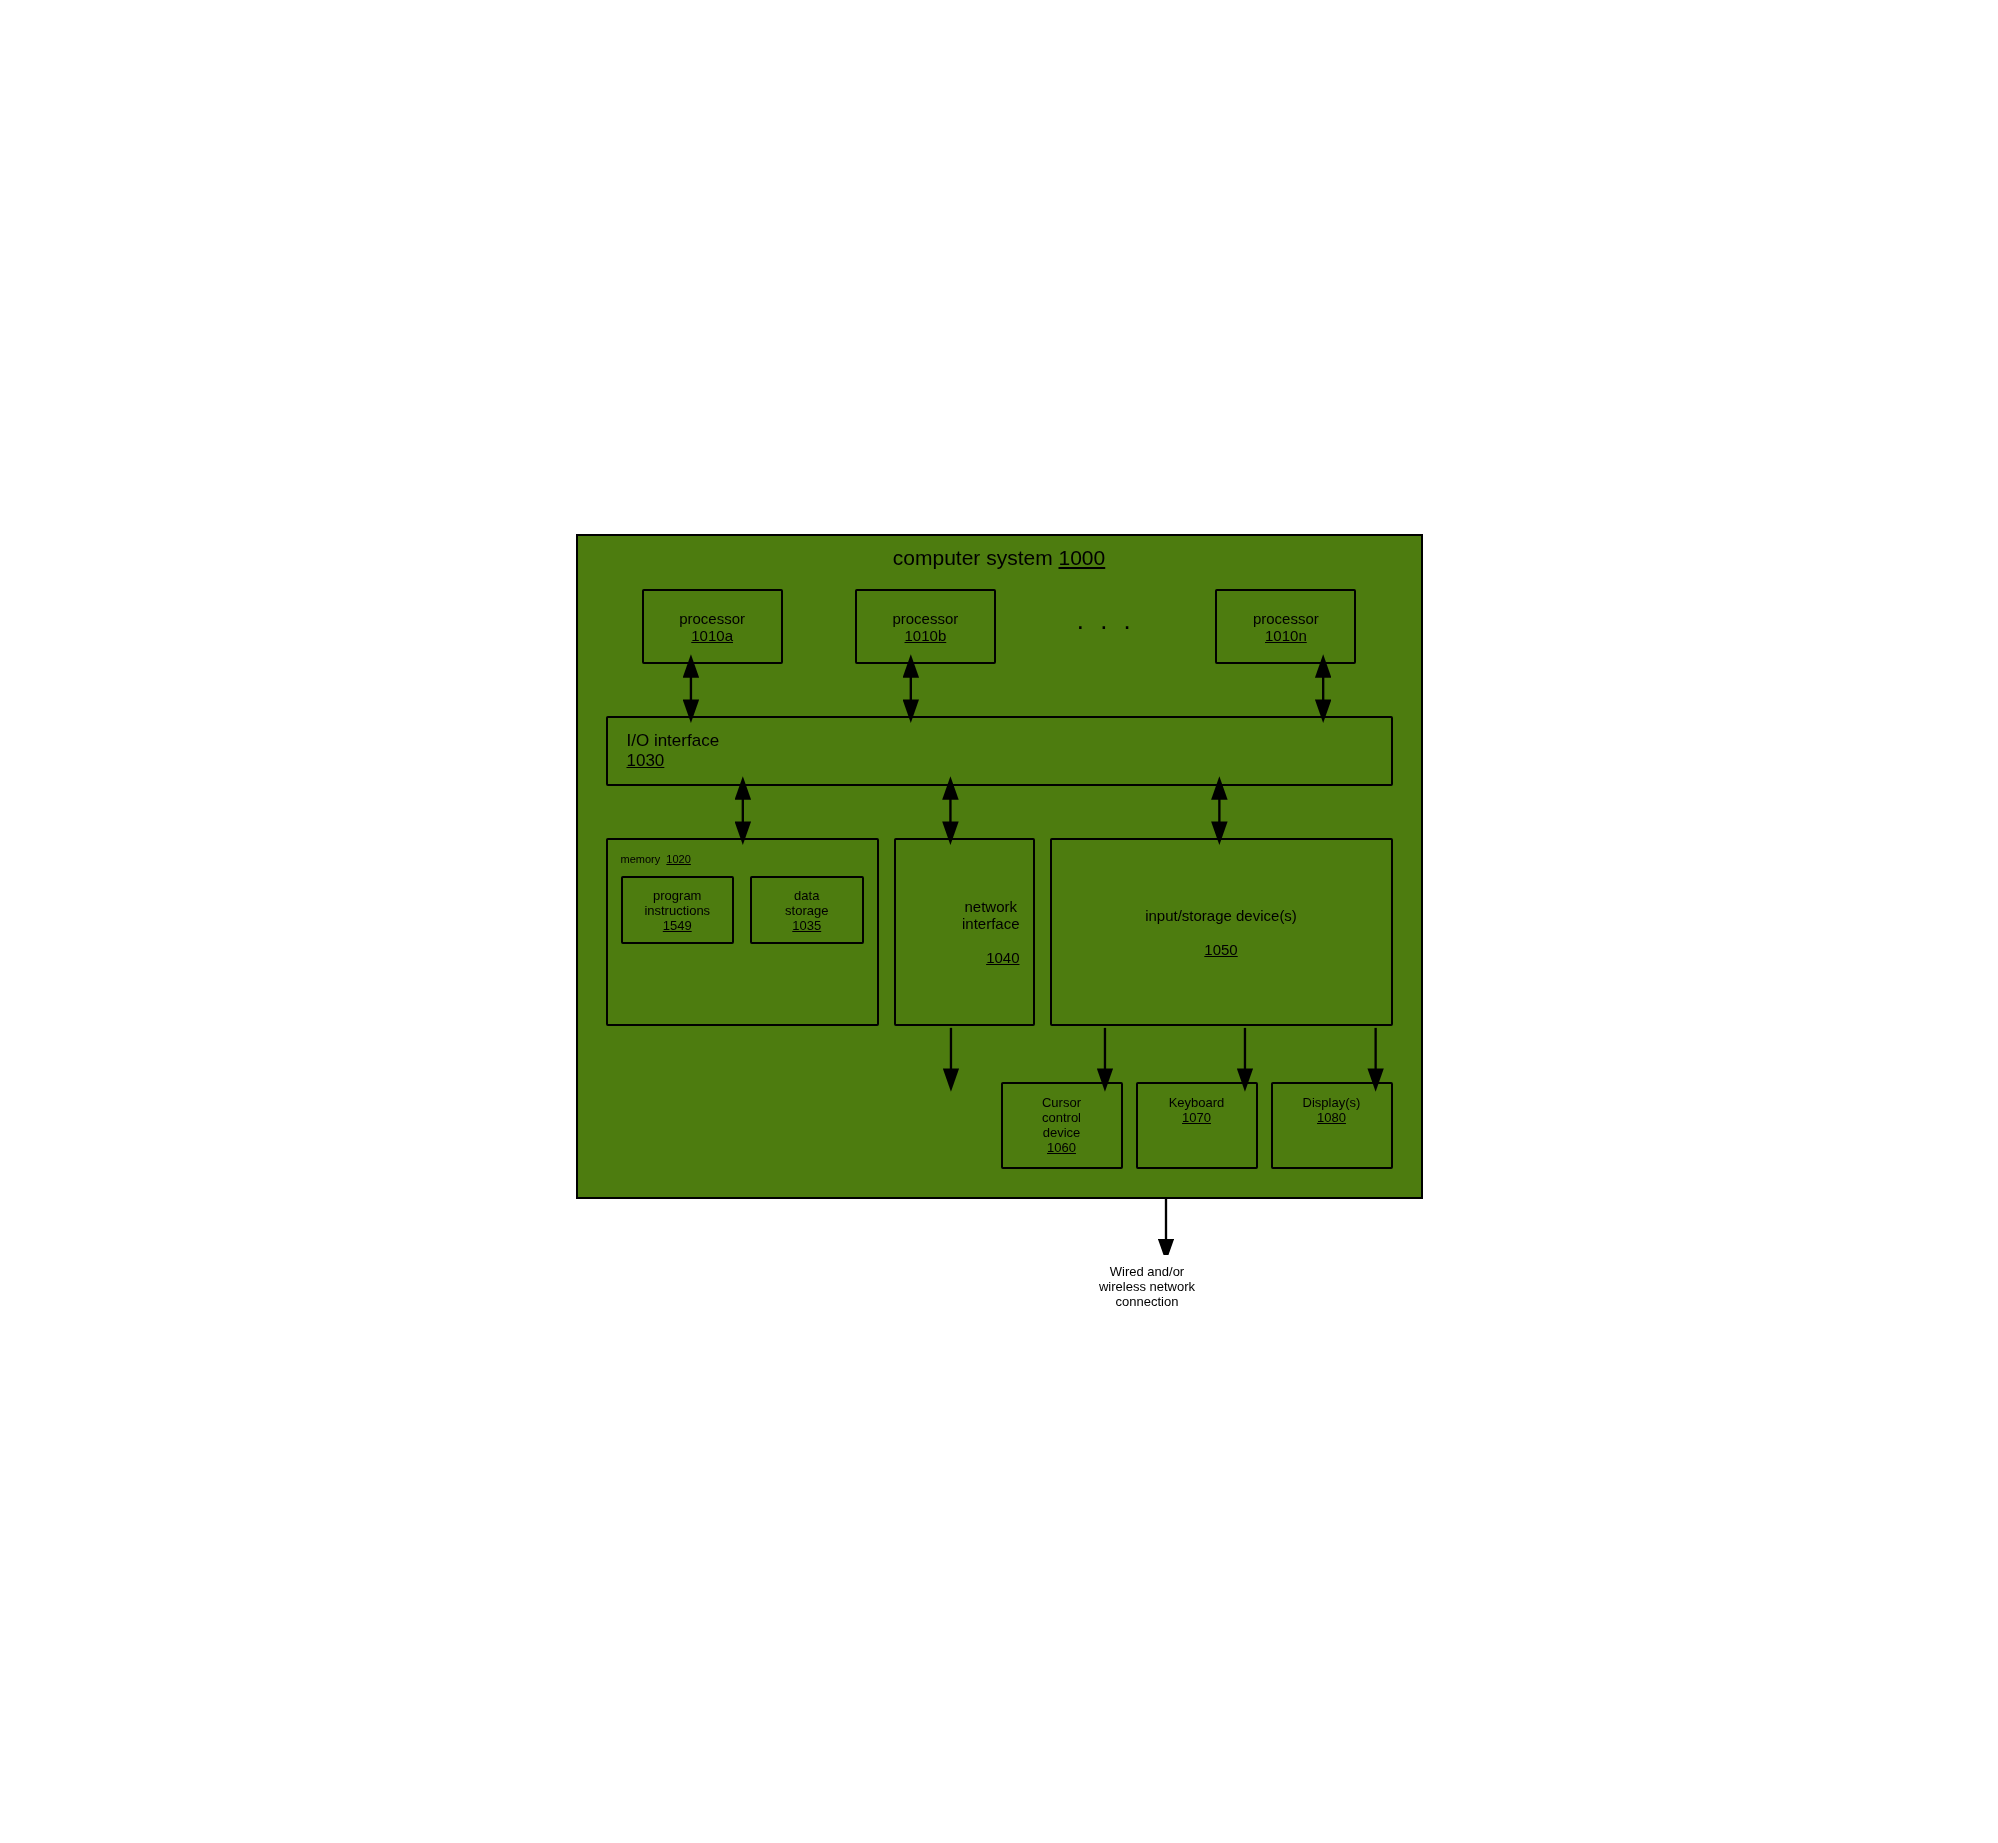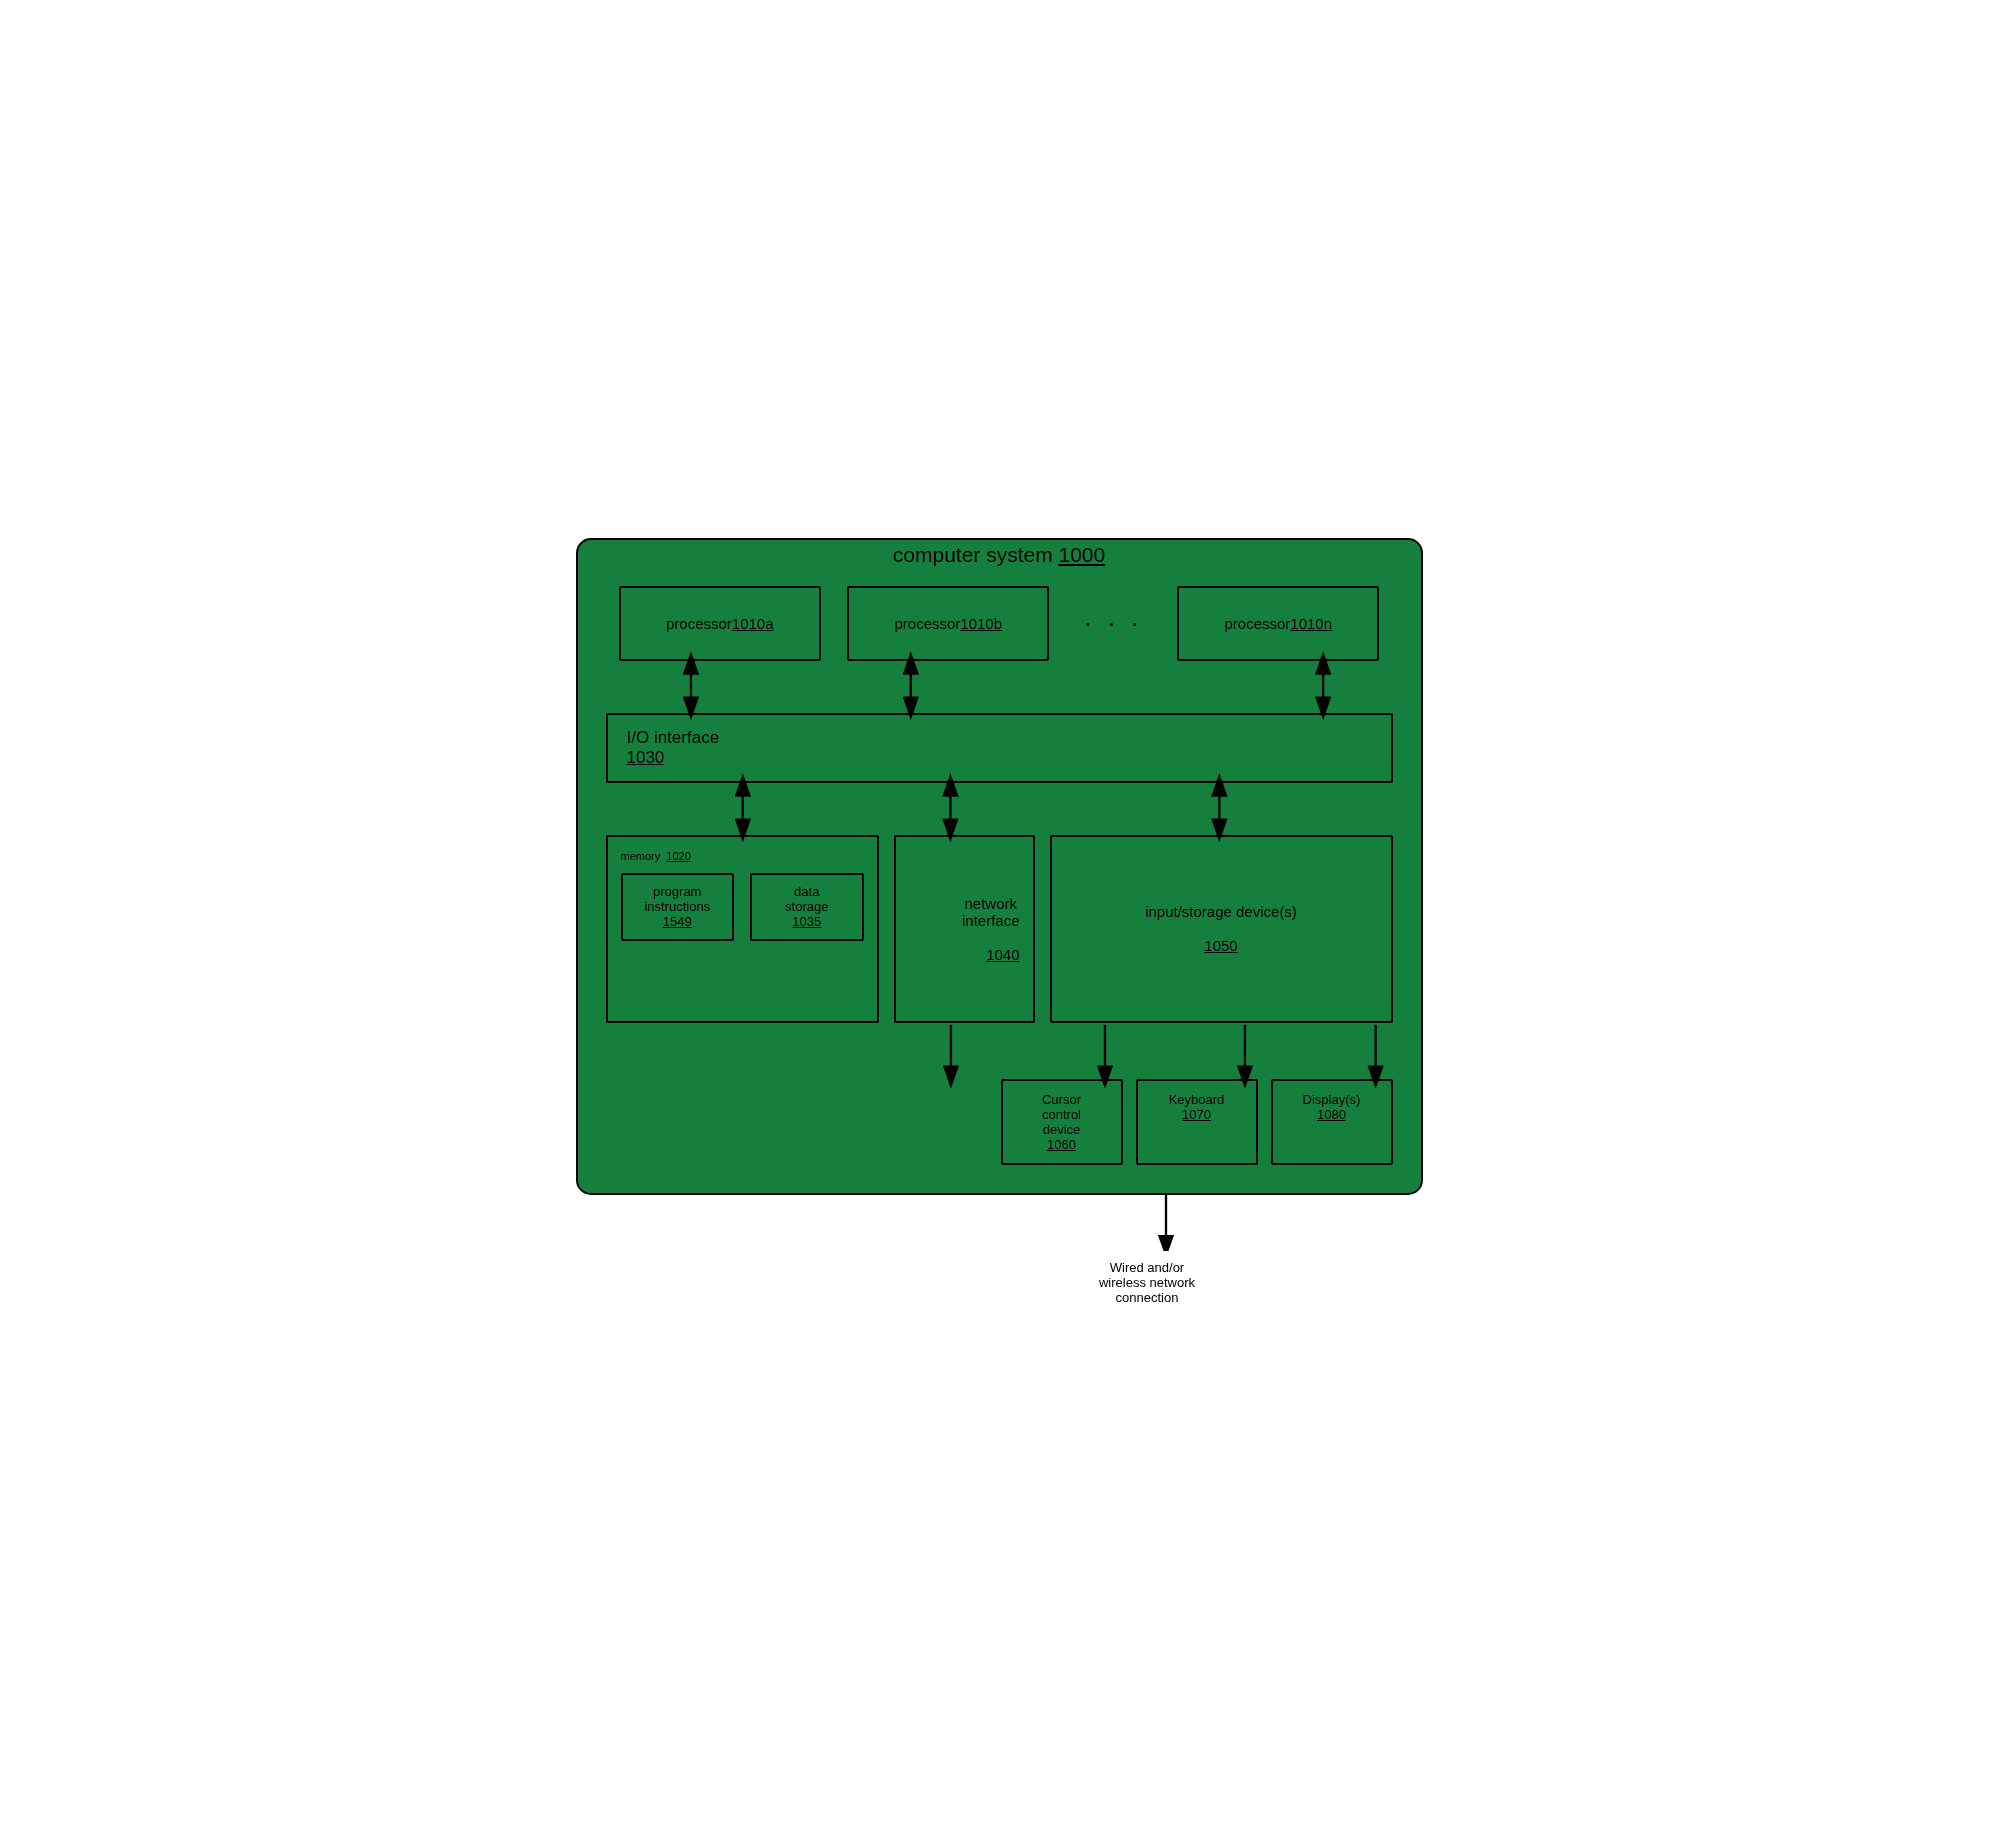--- a/index.html
+++ b/index.html
@@ -11,24 +11,24 @@
       align-items: center;
       min-height: 100vh;
       padding: 19px;
     }
     .diagram-wrapper {
       width: 847px;
       position: relative;
     }
     .outer-box {
       border: 2.8px solid #000;
-      border-radius: 15px;
-      padding: 3px 28px 28px 28px;
+      border-radius: 0;
+      padding: 10px 28px 28px 28px;
       position: relative;
-      background: #15803d;
+      background: #4d7c0f;
     }
     .title {
       text-align: center;
       font-size: 21px;
       margin-bottom: 19px;
       font-weight: normal;
     }
     .title u { text-decoration: underline; }
 
     
@@ -37,24 +37,24 @@
       justify-content: space-around;
       align-items: center;
       margin-bottom: 0px;
     }
     .processor-box {
       border: 2.8px solid #000;
       border-radius: 1.9px;
       padding: 13px 19px;
       text-align: center;
       font-size: 15px;
-      width: 202px;
+      width: 141px;
       min-height: 75px;
       display: flex;
-      flex-direction: row;
+      flex-direction: column;
       align-items: center;
       justify-content: center;
     }
     .dots-label {
       font-size: 26px;
       letter-spacing: 3.8px;
       display: flex;
       align-items: center;
       justify-content: center;
       width: 75px;

